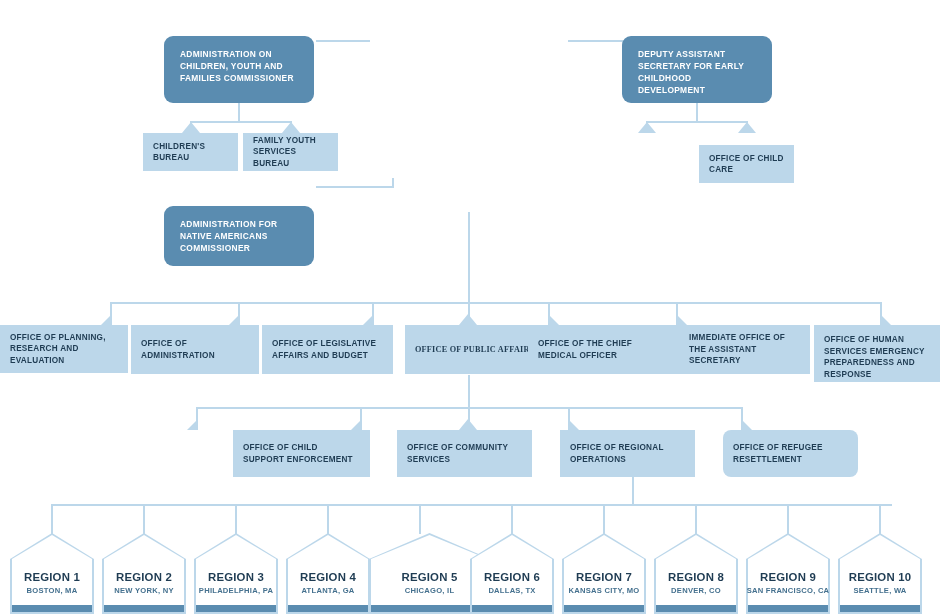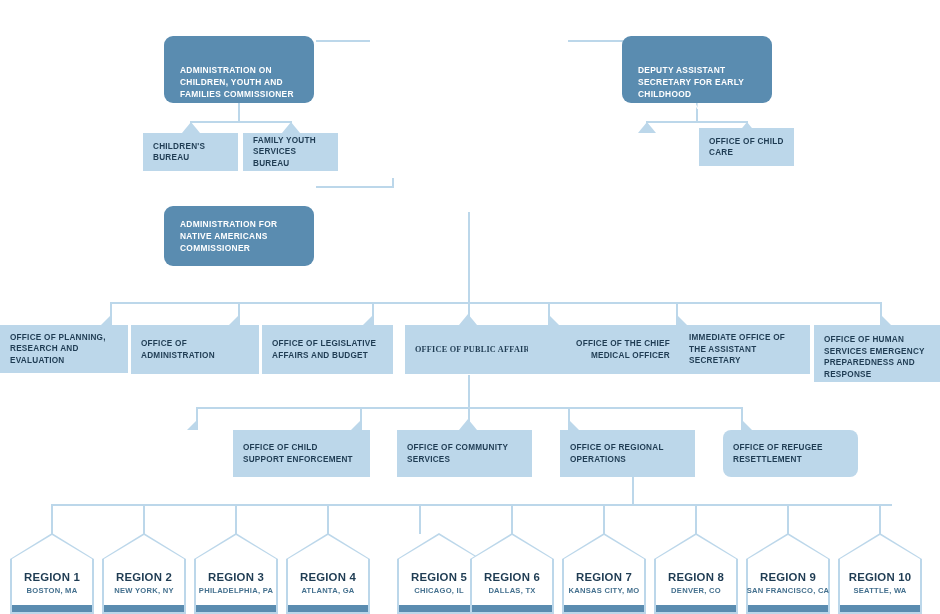--- a/index.html
+++ b/index.html
@@ -51,21 +51,21 @@
   .box.light.ctr{display:flex;align-items:center;}
 
   .box.mid{
     background:#5a8cb0;
     color:#ffffff;
     border-radius:9px;
     font-size:8.4px;
     font-weight:bold;
     letter-spacing:.3px;
     line-height:12px;
-    padding:28px 16px;
+    padding:12px 16px;
     text-transform:uppercase;
   }
 
   
   #banner{
     position:absolute;
     left:368px;top:0;width:202px;height:212px;
     background:#234660;
     -webkit-clip-path:polygon(0 0,100% 0,100% 80%,50% 100%,0 80%);
     clip-path:polygon(0 0,100% 0,100% 80%,50% 100%,0 80%);
@@ -176,29 +176,29 @@
 
   <div class="ln v" style="left:632px;top:477px;height:27px;"></div>
   <div class="ln h" style="left:52px;top:504px;width:840px;"></div>
 
 
   <div class="box mid" style="left:164px;top:36px;width:150px;height:67px;">Administration on Children, Youth and Families Commissioner</div>
   <div class="box light ctr" style="left:143px;top:133px;width:95px;height:38px;">Children's Bureau</div>
   <div class="box light ctr" style="left:243px;top:133px;width:95px;height:38px;">Family Youth Services Bureau</div>
 
   <div class="box mid" style="left:622px;top:36px;width:150px;height:67px;">Deputy Assistant Secretary for Early Childhood Development</div>
-  <div class="box light ctr" style="left:699px;top:128px;width:95px;height:38px;">Office of Child Care</div>
+  <div class="box light ctr" style="left:699px;top:145px;width:95px;height:38px;">Office of Child Care</div>
 
   <div class="box mid" style="left:164px;top:206px;width:150px;height:60px;display:flex;align-items:center;">Administration for Native Americans Commissioner</div>
 
   <div class="box light ctr" style="left:0px;top:325px;width:128px;height:48px;">Office of Planning, Research and Evaluation</div>
   <div class="box light ctr" style="left:131px;top:325px;width:128px;height:49px;">Office of Administration</div>
   <div class="box light ctr" style="left:262px;top:325px;width:131px;height:49px;">Office of Legislative Affairs and Budget</div>
   <div class="box light ctr" style="left:405px;top:325px;width:152px;height:49px;font-family:Liberation Serif, serif;">Office of Public Affairs</div>
-  <div class="box light ctr" style="left:528px;top:325px;width:152px;height:49px;text-align:right;">Office of the Chief Medical Officer</div>
+  <div class="box light ctr" style="left:528px;top:325px;width:152px;height:49px;">Office of the Chief Medical Officer</div>
   <div class="box light ctr" style="left:679px;top:325px;width:131px;height:49px;">Immediate Office of the Assistant Secretary</div>
   <div class="box light" style="left:814px;top:325px;width:127px;height:57px;">Office of Human Services Emergency Preparedness and Response</div>
 
   <div class="box light ctr" style="left:397px;top:430px;width:135px;height:47px;">Office of Community Services</div>
   <div class="box light ctr" style="left:233px;top:430px;width:137px;height:47px;">Office of Child Support Enforcement</div>
   <div class="box light ctr" style="left:560px;top:430px;width:135px;height:47px;">Office of Regional Operations</div>
   <div class="box light ctr" style="left:723px;top:430px;width:135px;height:47px;border-radius:8px;">Office of Refugee Resettlement</div>
 
   <div id="regions">
       <div class="region" style="left: 10px;">
@@ -222,21 +222,21 @@
         <div class="rlabel">Region 3</div>
         <div class="rcity">Philadelphia, PA</div>
       </div>
       <div class="region" style="left: 286px;">
         <div class="pentline"></div>
         <div class="pentfill"></div>
         <div class="bar"></div>
         <div class="rlabel">Region 4</div>
         <div class="rcity">Atlanta, GA</div>
       </div>
-      <div class="region" style="left: 397px;">
+      <div class="region" style="left: 369px; padding-left: 37px;">
         <div class="pentline"></div>
         <div class="pentfill"></div>
         <div class="bar"></div>
         <div class="rlabel">Region 5</div>
         <div class="rcity">Chicago, IL</div>
       </div>
       <div class="region" style="left: 470px;">
         <div class="pentline"></div>
         <div class="pentfill"></div>
         <div class="bar"></div>

